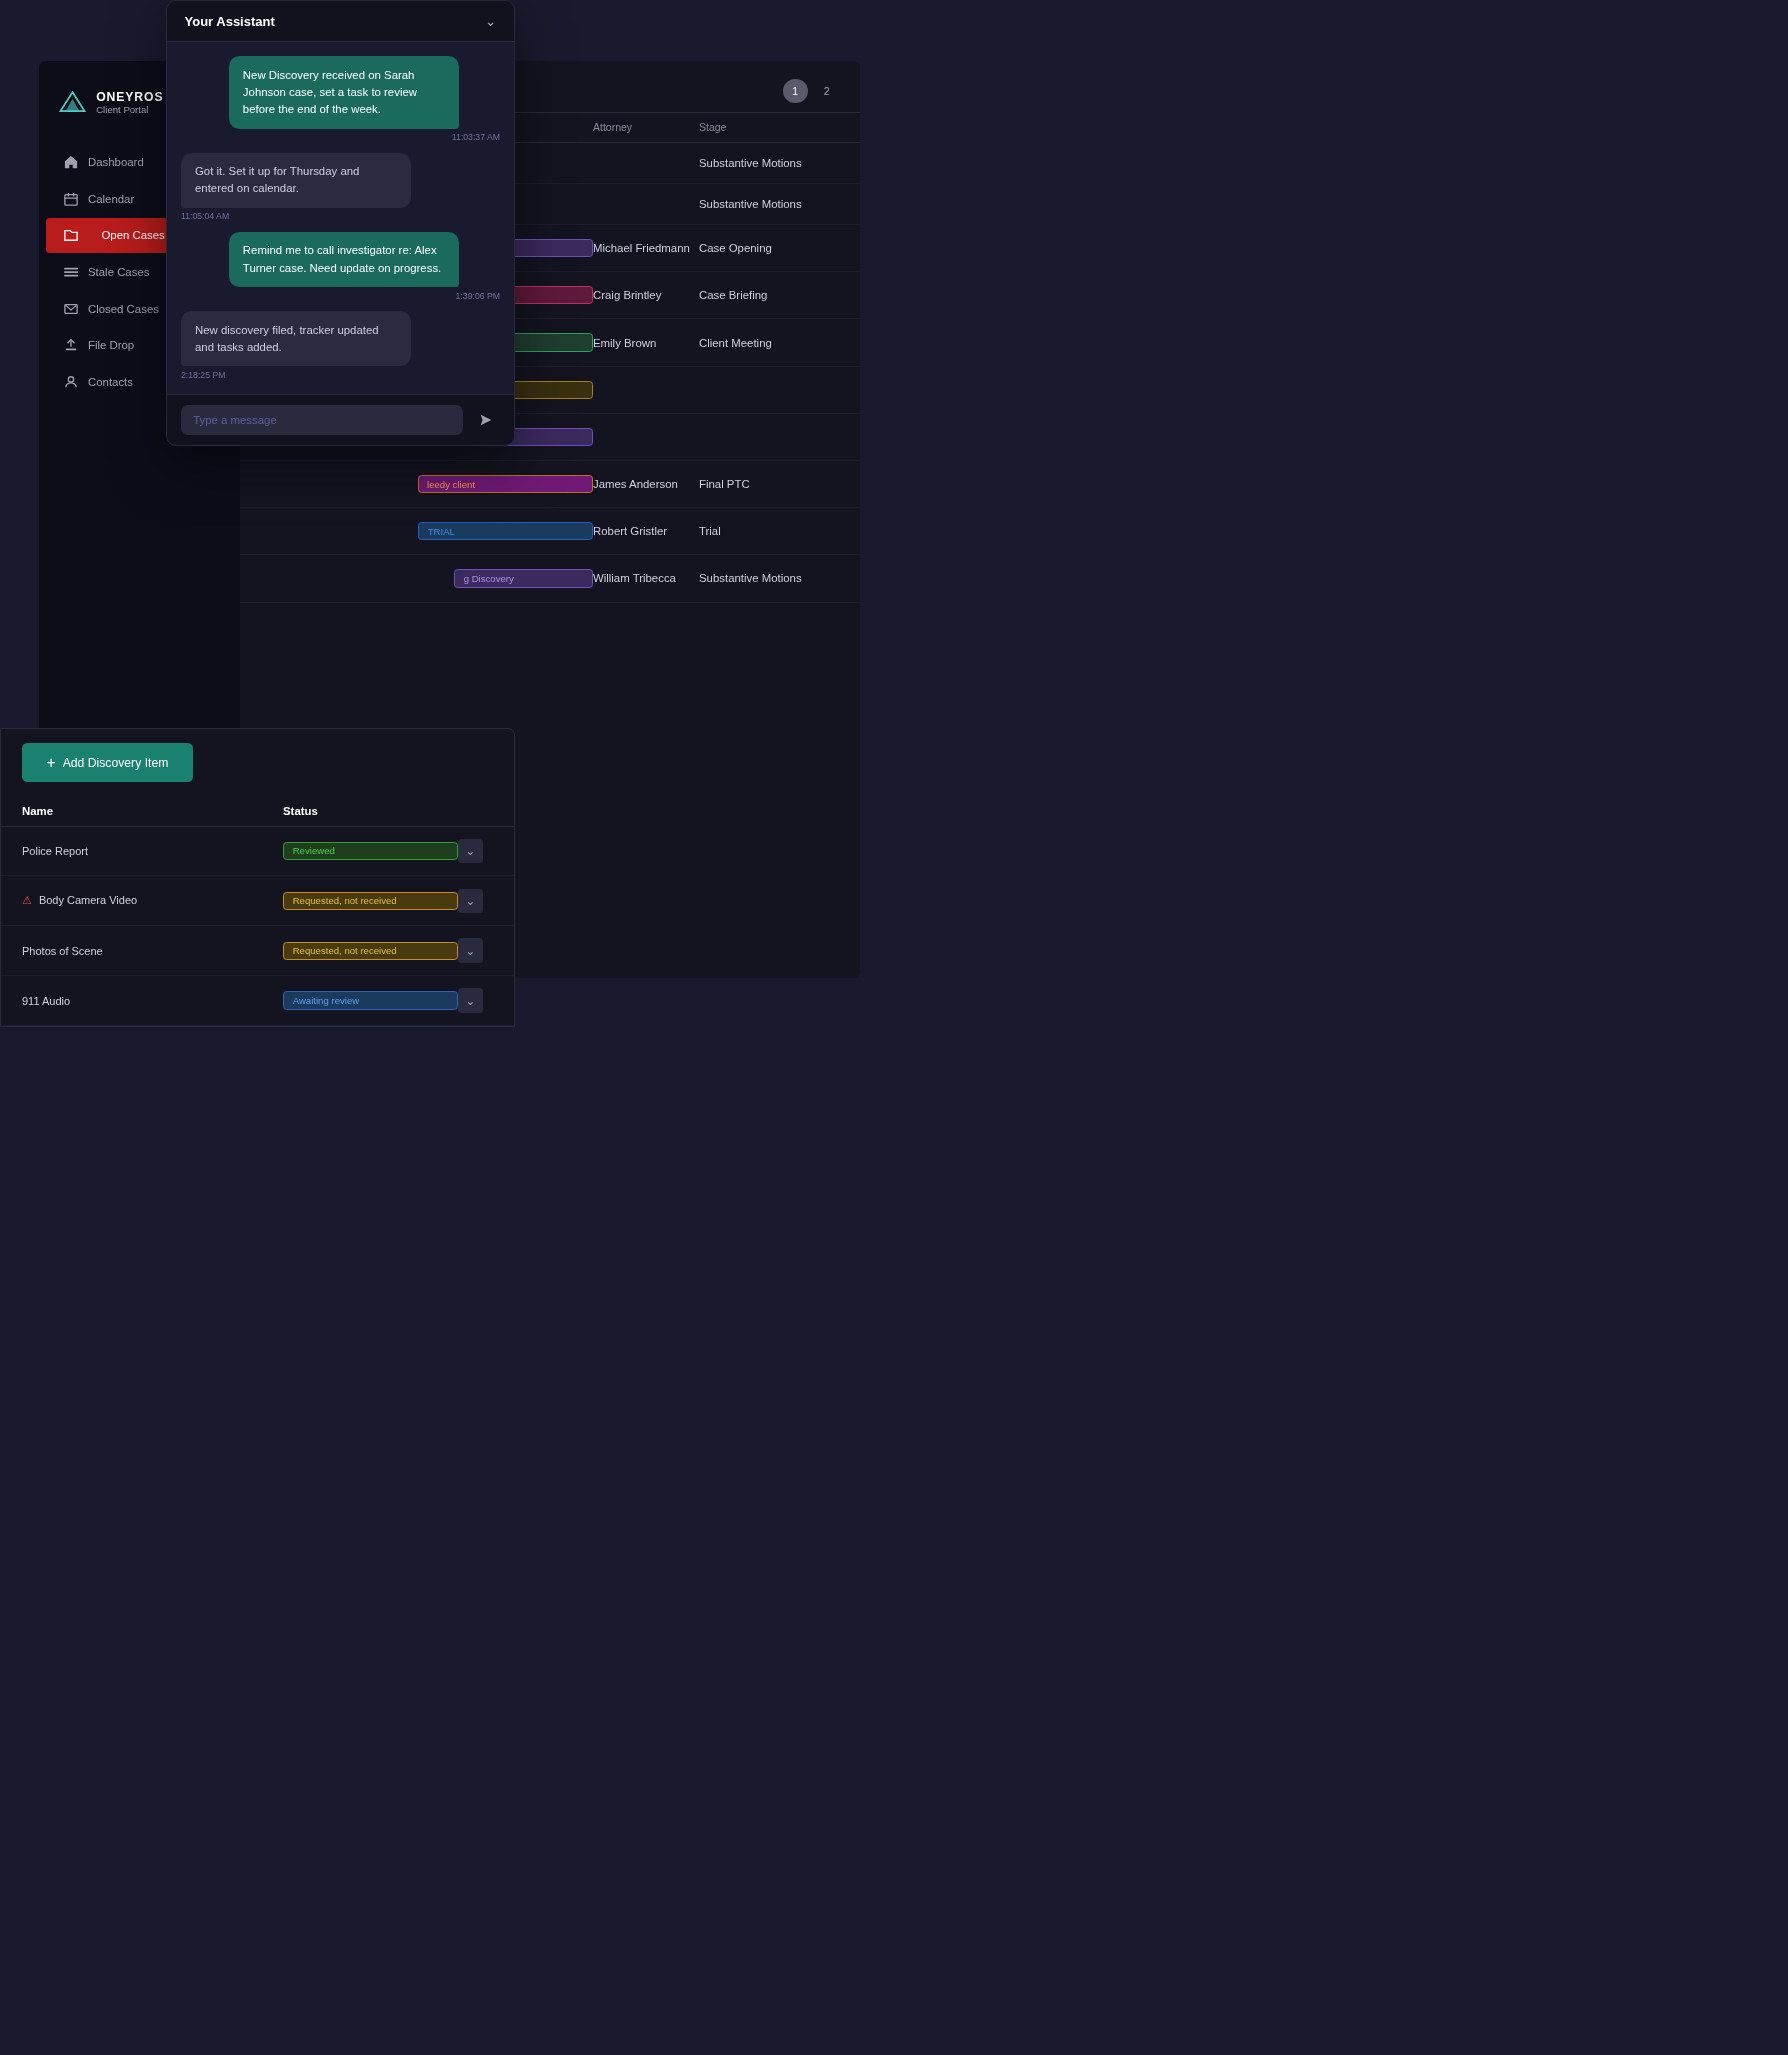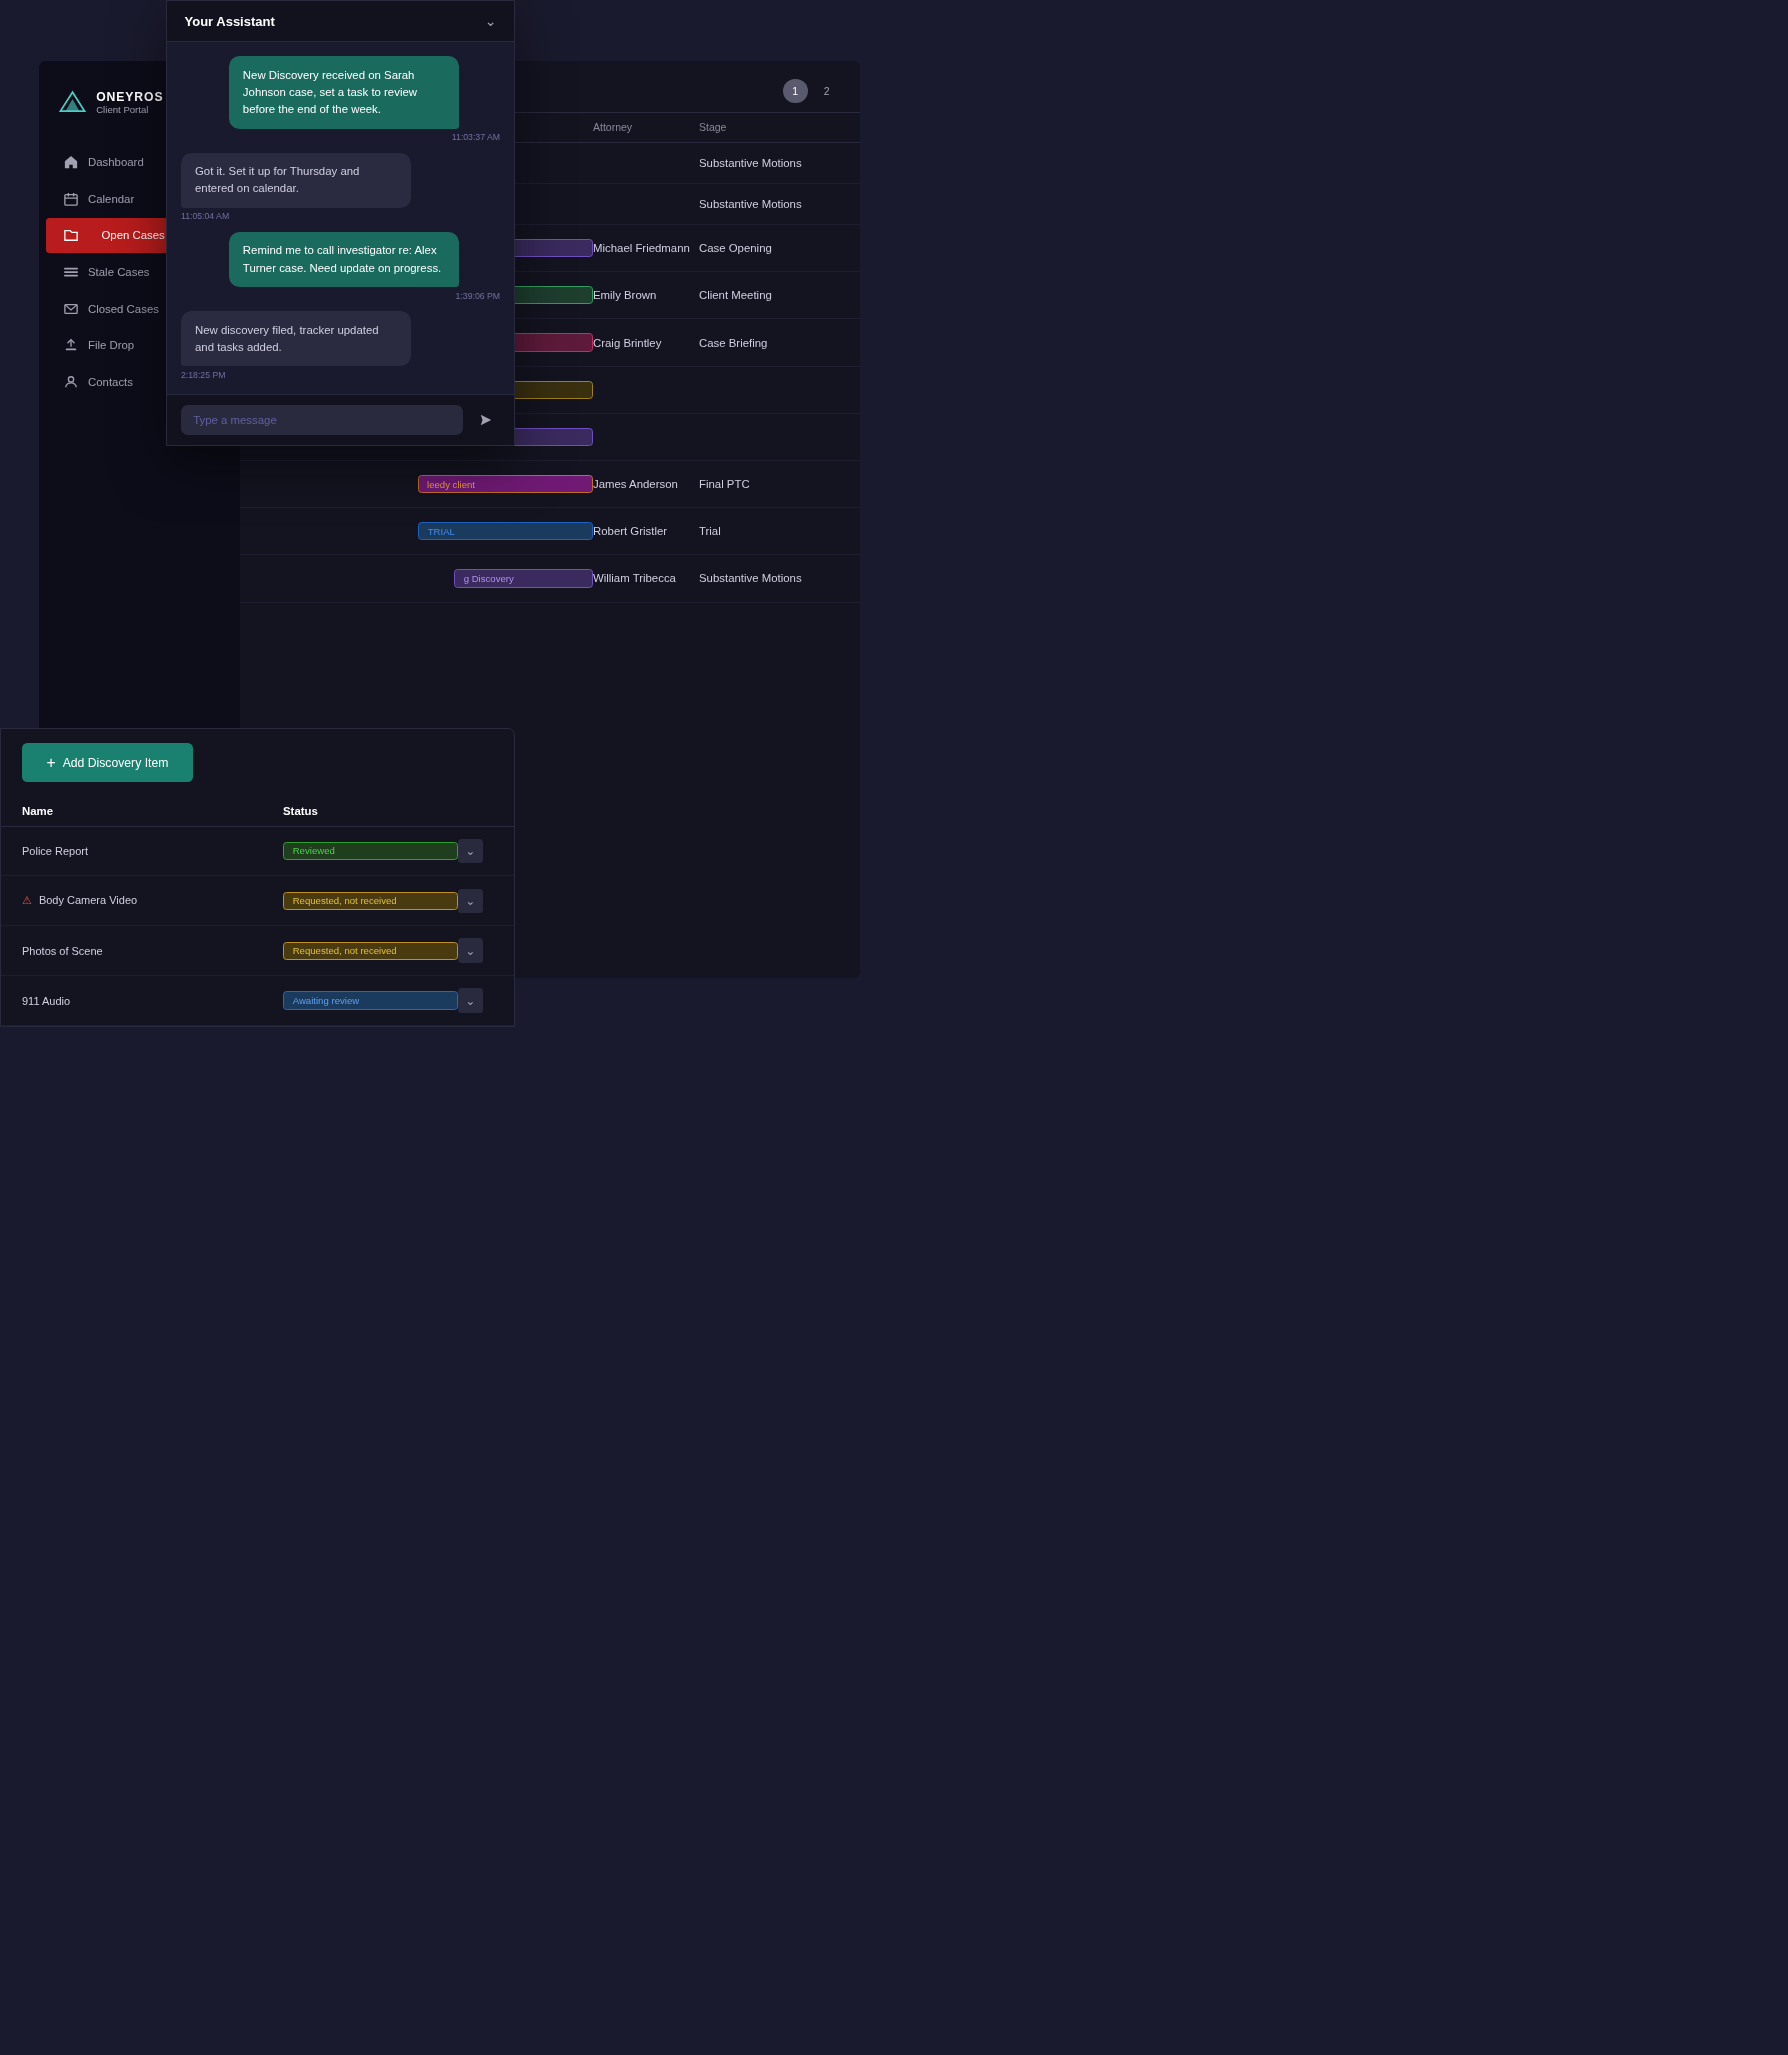--- a/index.html
+++ b/index.html
@@ -228,21 +228,21 @@
     }
 
     
     .chat-window {
       position: absolute;
       top: 0;
       left: 166px;
       width: 349px;
       background: #1a1a2e;
       border: 0.9px solid #2a2a3e;
-      border-radius: 1px;
+      border-radius: 10px;
       box-shadow: 0 17.5px 52px rgba(0,0,0,0.5);
       overflow: hidden;
       z-index: 10;
     }
     .chat-header {
       background: #12121f;
       padding: 12.2px 17.5px;
       display: flex;
       align-items: center;
       justify-content: space-between;
@@ -424,30 +424,30 @@
       <span class="attorney-name"></span>
       <span class="stage-text">Substantive Motions</span>
     </div>
     <div class="table-row">
       <span class="case-number">2499CR003456</span>
       <span class="case-status-badge badge-needs-inv">Needs Investigation</span>
       <span class="attorney-name">Michael Friedmann</span>
       <span class="stage-text">Case Opening</span>
     </div>
     <div class="table-row">
+      <span class="case-number">2499CR005678</span>
+      <span class="case-status-badge badge-incarcerated">Client Incarcerated</span>
+      <span class="attorney-name">Craig Brintley</span>
+      <span class="stage-text">Case Briefing</span>
+    </div>
+    <div class="table-row">
       <span class="case-number">2499CR004567</span>
       <span class="case-status-badge badge-5th">5th Assertion</span>
       <span class="attorney-name">Emily Brown</span>
       <span class="stage-text">Client Meeting</span>
-    </div>
-    <div class="table-row">
-      <span class="case-number">2499CR005678</span>
-      <span class="case-status-badge badge-incarcerated">Client Incarcerated</span>
-      <span class="attorney-name">Craig Brintley</span>
-      <span class="stage-text">Case Briefing</span>
     </div>
     <div class="table-row">
       <span class="case-number"></span>
       <span class="case-status-badge badge-investigation">vestigation</span>
       <span class="attorney-name"></span>
       <span class="stage-text"></span>
     </div>
     <div class="table-row">
       <span class="case-number"></span>
       <span class="case-status-badge badge-discovery">g Discovery</span>

